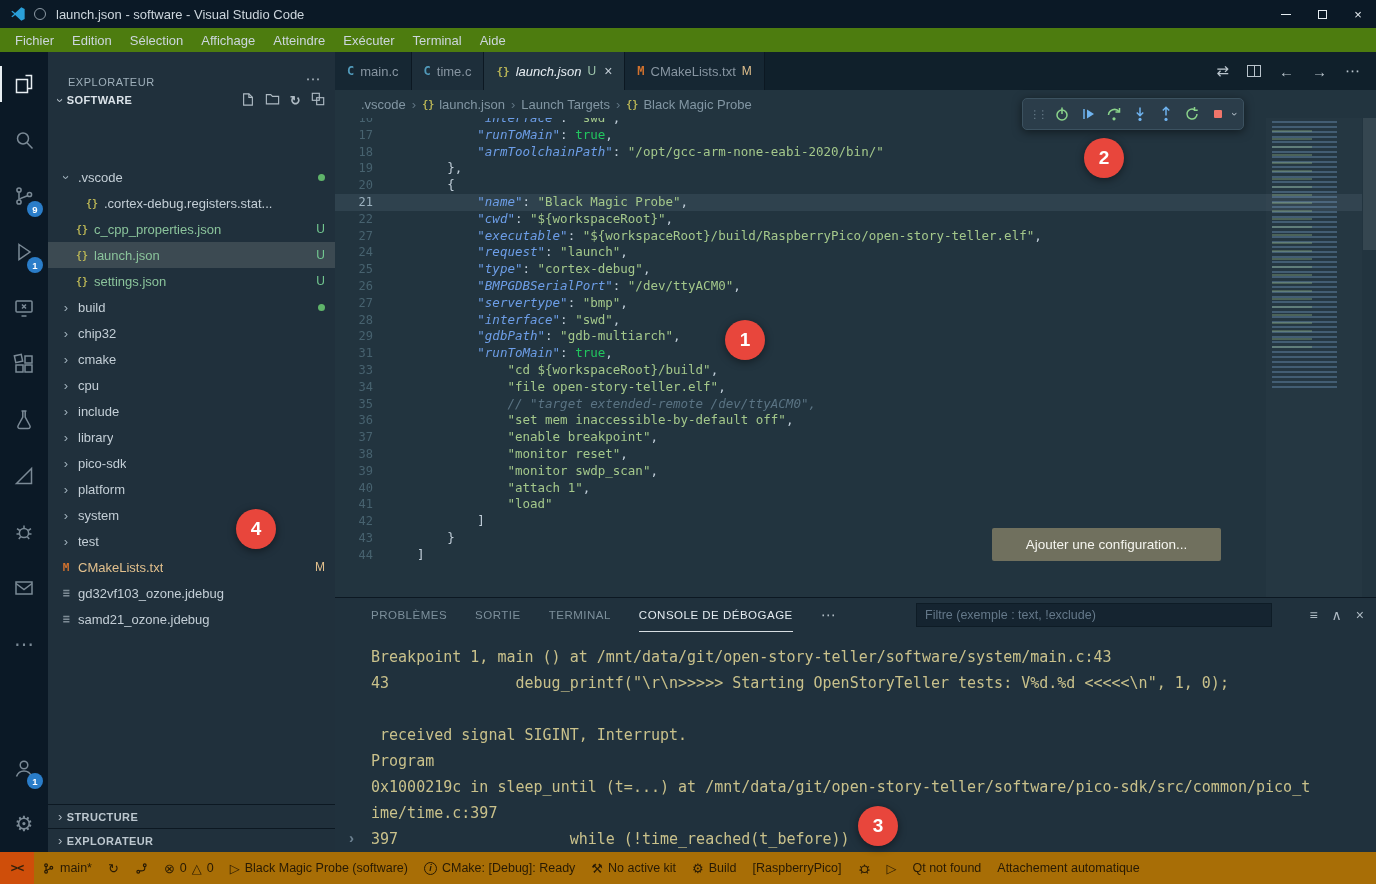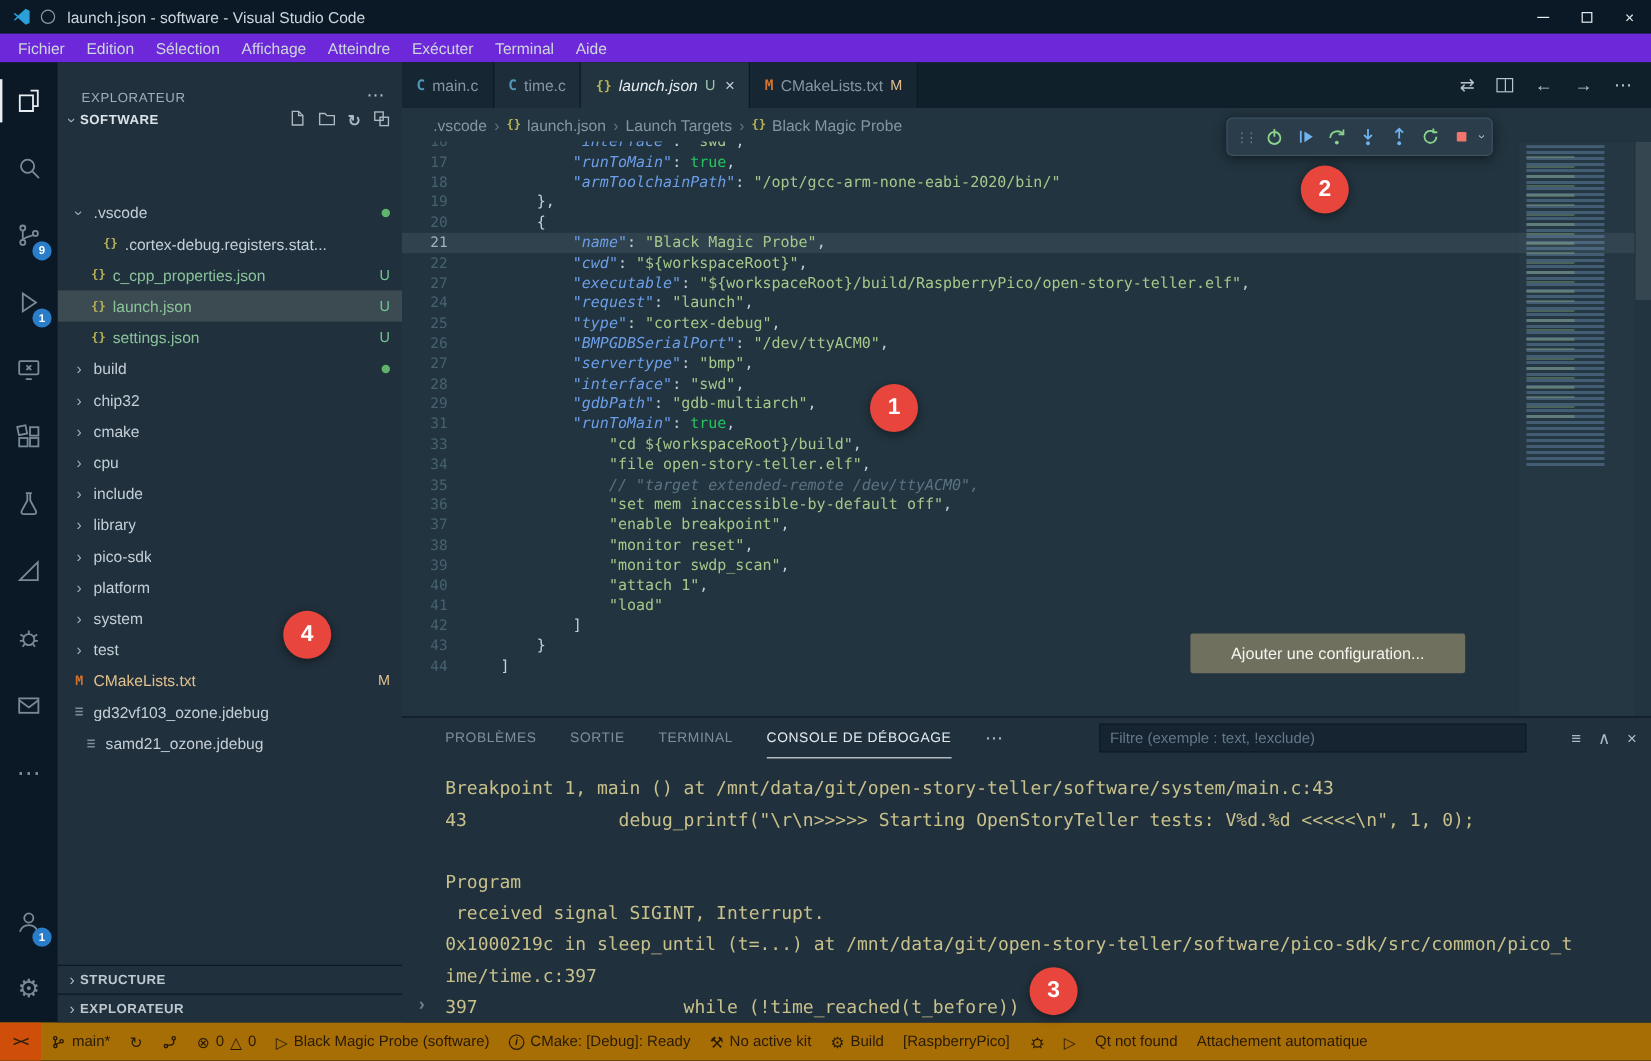--- a/index.html
+++ b/index.html
@@ -8,21 +8,21 @@
   
   .titlebar{height:28px;background:#0b1926;display:flex;align-items:center;color:#cdd6dd;font-size:13px;flex:0 0 auto}
   .titlebar .logo{margin:0 8px 0 10px;display:flex}
   .ring{width:12px;height:12px;border:1.6px solid #8d9aa5;border-radius:50%;margin-right:10px}
   .title-text{white-space:nowrap}
   .win-controls{margin-left:auto;display:flex;align-items:center;height:100%}
   .wc{width:36px;height:100%;display:flex;align-items:center;justify-content:center;color:#e6edf2;font-size:13px;cursor:pointer}
   .wc .bar{width:10px;border-top:1.4px solid #e6edf2;display:block}
   .wc .sq{width:9px;height:9px;border:1.3px solid #e6edf2;display:block}
   
-  .menubar{height:24px;background:#6d28d9;display:flex;align-items:center;padding-left:6px;flex:0 0 auto}
+  .menubar{height:24px;background:#4d7c0f;display:flex;align-items:center;padding-left:6px;flex:0 0 auto}
   .menu-item{color:#ccd6dd;font-size:13px;padding:2px 9px;border-radius:3px;cursor:pointer}
   
   .main{flex:1 1 auto;display:flex;min-height:0}
   
   .activitybar{width:48px;background:#0b1926;display:flex;flex-direction:column;align-items:center;padding-top:4px;flex:0 0 auto}
   .act{width:48px;height:56px;display:flex;align-items:center;justify-content:center;color:#7b8a96;position:relative;cursor:pointer}
   .act.active{color:#e8eef2}
   .act.active::before{content:"";position:absolute;left:0;top:10px;bottom:10px;border-left:2px solid #e8eef2}
   .act svg{stroke:currentColor;fill:none;stroke-width:1.5}
   .abadge{position:absolute;right:5px;bottom:7px;min-width:16px;height:16px;background:#2a7dc9;color:#fff;border-radius:9px;font-size:9.5px;display:flex;align-items:center;justify-content:center;padding:0 3px;font-weight:bold}
@@ -339,21 +339,21 @@
           </div>
           <div class="trow" style="padding-left: 10px;">
             <span class="fic i-cmake"></span>
             <span class="tlabel git-m">CMakeLists.txt</span>
             <span class="glet git-m">M</span>
           </div>
           <div class="trow" style="padding-left: 10px;">
             <span class="fic i-file"></span>
             <span class="tlabel">gd32vf103_ozone.jdebug</span>
           </div>
-          <div class="trow" style="padding-left: 20px;">
+          <div class="trow" style="padding-left: 10px;">
             <span class="fic i-file"></span>
             <span class="tlabel">samd21_ozone.jdebug</span>
           </div>
         </div>
       <div class="sb-bottom">
         <div class="sb-brow">
             <span class="chev">›</span>
             <span>STRUCTURE</span>
           </div>
         <div class="sb-brow">
@@ -590,22 +590,22 @@
         <input class="pfilter" placeholder="Filtre (exemple : text, !exclude)" style="">
         <div class="phicons">
           <span>≡</span>
           <span>∧</span>
           <span>×</span>
         </div>
         <div class="console">
             <div class="con-line">Breakpoint 1, main () at /mnt/data/git/open-story-teller/software/system/main.c:43</div>
             <div class="con-line">43              debug_printf("\r\n&gt;&gt;&gt;&gt;&gt; Starting OpenStoryTeller tests: V%d.%d &lt;&lt;&lt;&lt;&lt;\n", 1, 0);</div>
             <div class="con-line">&nbsp;</div>
+            <div class="con-line"> received signal SIGINT, Interrupt.</div>
             <div class="con-line">Program</div>
-            <div class="con-line"> received signal SIGINT, Interrupt.</div>
             <div class="con-line">0x1000219c in sleep_until (t=...) at /mnt/data/git/open-story-teller/software/pico-sdk/src/common/pico_time/time.c:397</div>
             <div class="con-line">397                   while (!time_reached(t_before))</div>
           </div>
         <span class="prompt">›</span>
       </div>
     </div>
   </div>
 
   <div class="statusbar">
     <div class="remote">&gt;&lt;</div>

